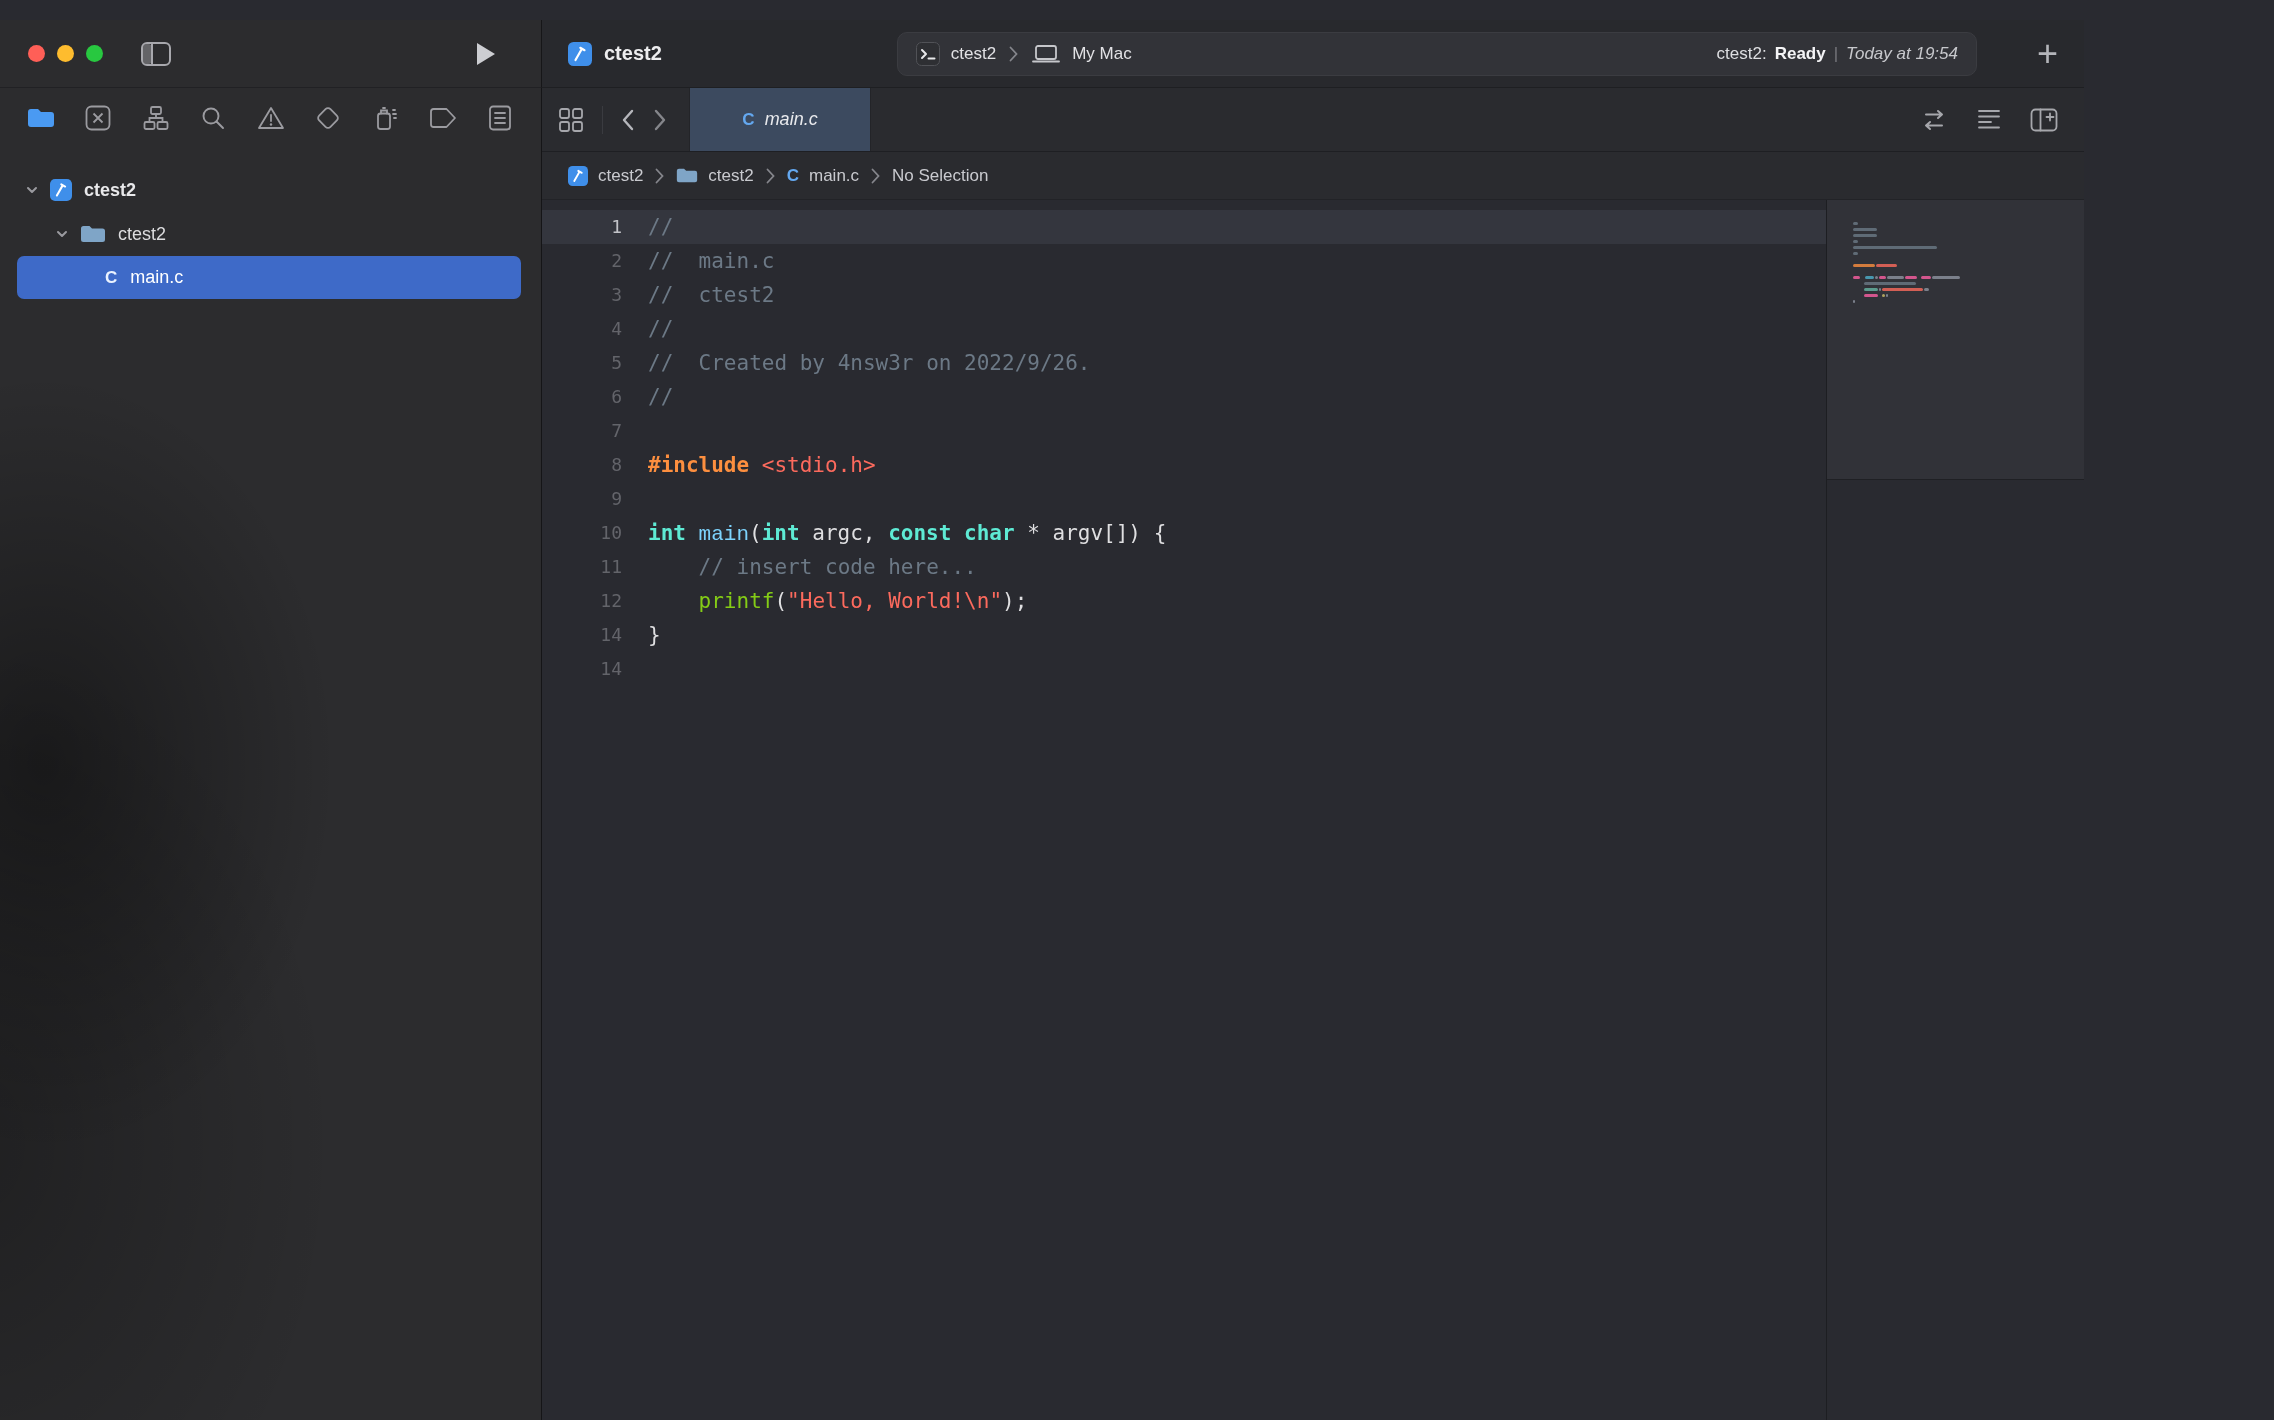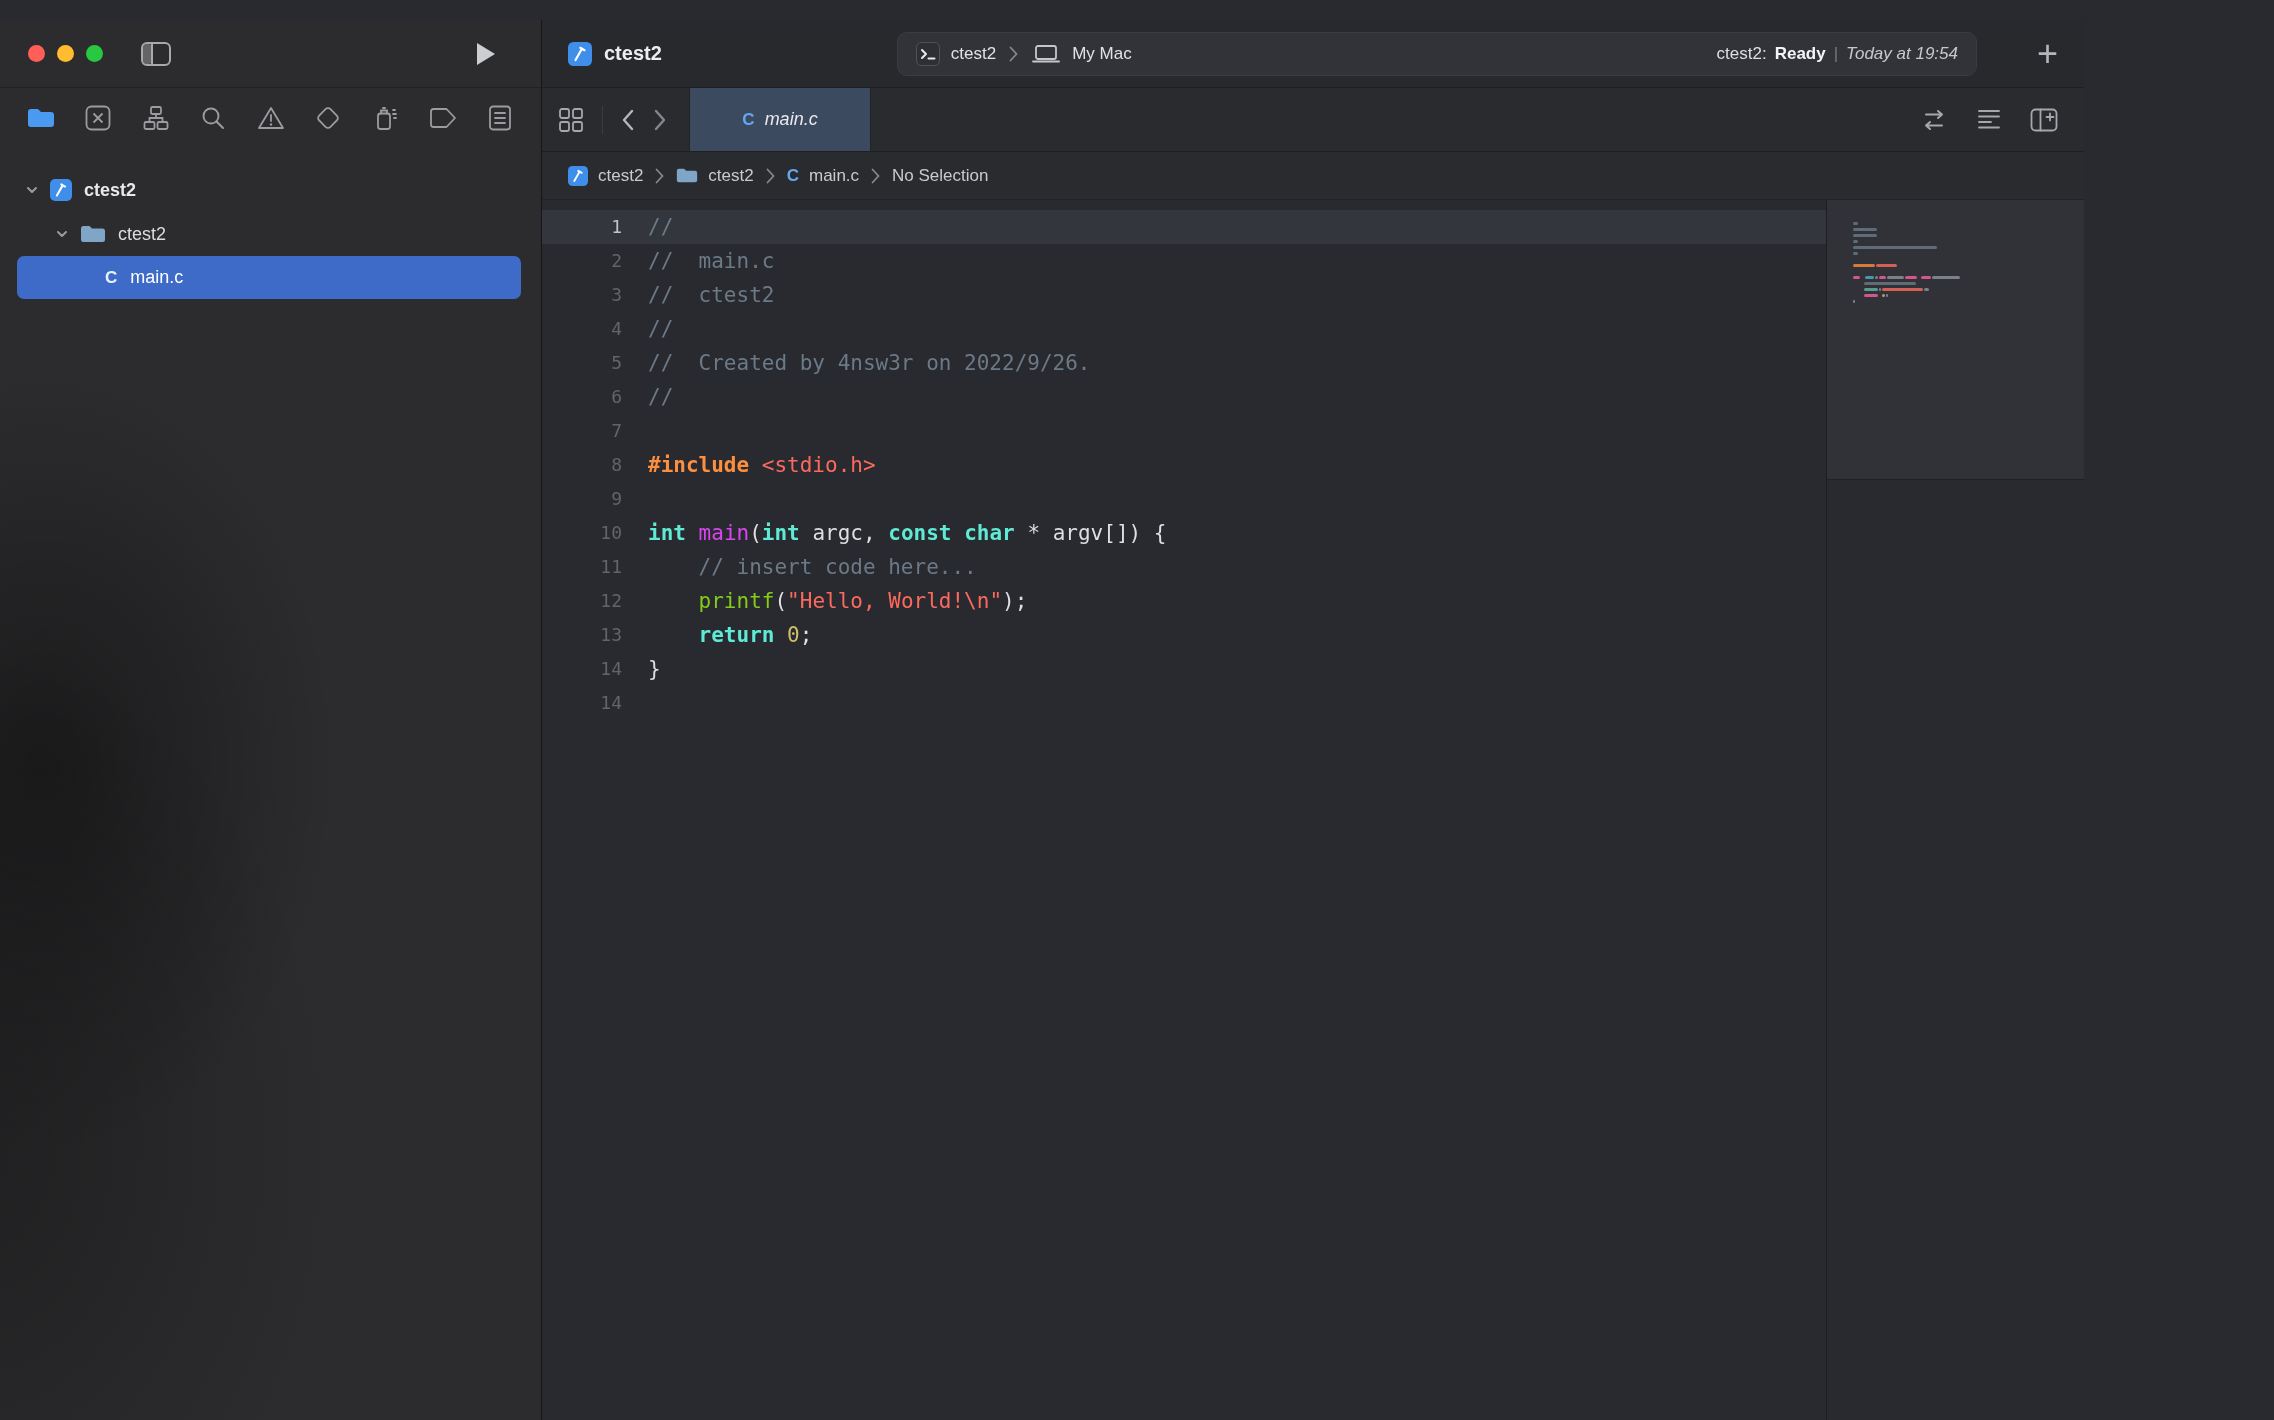--- a/index.html
+++ b/index.html
@@ -112,21 +112,21 @@
     width:80px; flex:none; text-align:right; color:#63646A; font-size:18px;
     font-family:"DejaVu Sans Mono","Liberation Mono",monospace;
   }
   .code-line.current .gutter { color:#C2C3C8; }
   .code-text { padding-left:26px; }
   .tok-comment  { color:#6C7986; }
   .tok-preproc  { color:#FD8F3F; font-weight:600; }
   .tok-string   { color:#FC6A5D; }
   .tok-keyword  { color:#5eead4; font-weight:700; }
   .tok-number   { color:#D0BF69; }
-  .tok-funcdecl { color:#d946ef; }
+  .tok-funcdecl { color:#7dd3fc;font-family:Liberation Mono, monospace; }
   .tok-func     { color:#84cc16; }
   .tok-plain    { color:#DFDFE1; }
 
   .minimap {
     width:258px; flex:none; position:relative;
     background:#292A30; border-left:1px solid #1D1E22;
   }
   .mm-viewport {
     position:absolute; top:0; left:0; right:0; height:280px;
     background:rgba(255,255,255,0.04); border-bottom:1px solid rgba(0,0,0,0.35);
@@ -409,21 +409,20 @@
             <div class="code-line"><div class="gutter">3</div><div class="code-text"><span class="tok-comment">//  ctest2</span></div></div>
             <div class="code-line"><div class="gutter">4</div><div class="code-text"><span class="tok-comment">//</span></div></div>
             <div class="code-line"><div class="gutter">5</div><div class="code-text"><span class="tok-comment">//  Created by 4nsw3r on 2022/9/26.</span></div></div>
             <div class="code-line"><div class="gutter">6</div><div class="code-text"><span class="tok-comment">//</span></div></div>
             <div class="code-line"><div class="gutter">7</div><div class="code-text"></div></div>
             <div class="code-line"><div class="gutter">8</div><div class="code-text"><span class="tok-preproc">#include </span><span class="tok-string">&lt;stdio.h&gt;</span></div></div>
             <div class="code-line"><div class="gutter">9</div><div class="code-text"></div></div>
             <div class="code-line"><div class="gutter">10</div><div class="code-text"><span class="tok-keyword">int</span><span class="tok-plain"> </span><span class="tok-funcdecl">main</span><span class="tok-plain">(</span><span class="tok-keyword">int</span><span class="tok-plain"> argc, </span><span class="tok-keyword">const</span><span class="tok-plain"> </span><span class="tok-keyword">char</span><span class="tok-plain"> * argv[]) {</span></div></div>
             <div class="code-line"><div class="gutter">11</div><div class="code-text"><span class="tok-plain">    </span><span class="tok-comment">// insert code here...</span></div></div>
             <div class="code-line"><div class="gutter">12</div><div class="code-text"><span class="tok-plain">    </span><span class="tok-func">printf</span><span class="tok-plain">(</span><span class="tok-string">"Hello, World!\n"</span><span class="tok-plain">);</span></div></div>
-            <div class="code-line"><div class="gutter">13</div><div class="code-text"><span class="tok-plain">    </span><span class="tok-keyword">return</span><span class="tok-plain"> </span><span class="tok-number">0</span><span class="tok-plain">;</span></div></div>
             <div class="code-line"><div class="gutter">14</div><div class="code-text"><span class="tok-plain">}</span></div></div>
             <div class="code-line"><div class="gutter">14</div><div class="code-text"></div></div>
           </div>
         <div class="minimap">
           <div class="mm-viewport"></div>
           <div class="mm-lines">
               <div class="mm-line">
                 <span class="mm-seg" style="width: 4.8px; background: rgb(108, 121, 134); opacity: 0.8;"></span>
               </div>
               <div class="mm-line">

